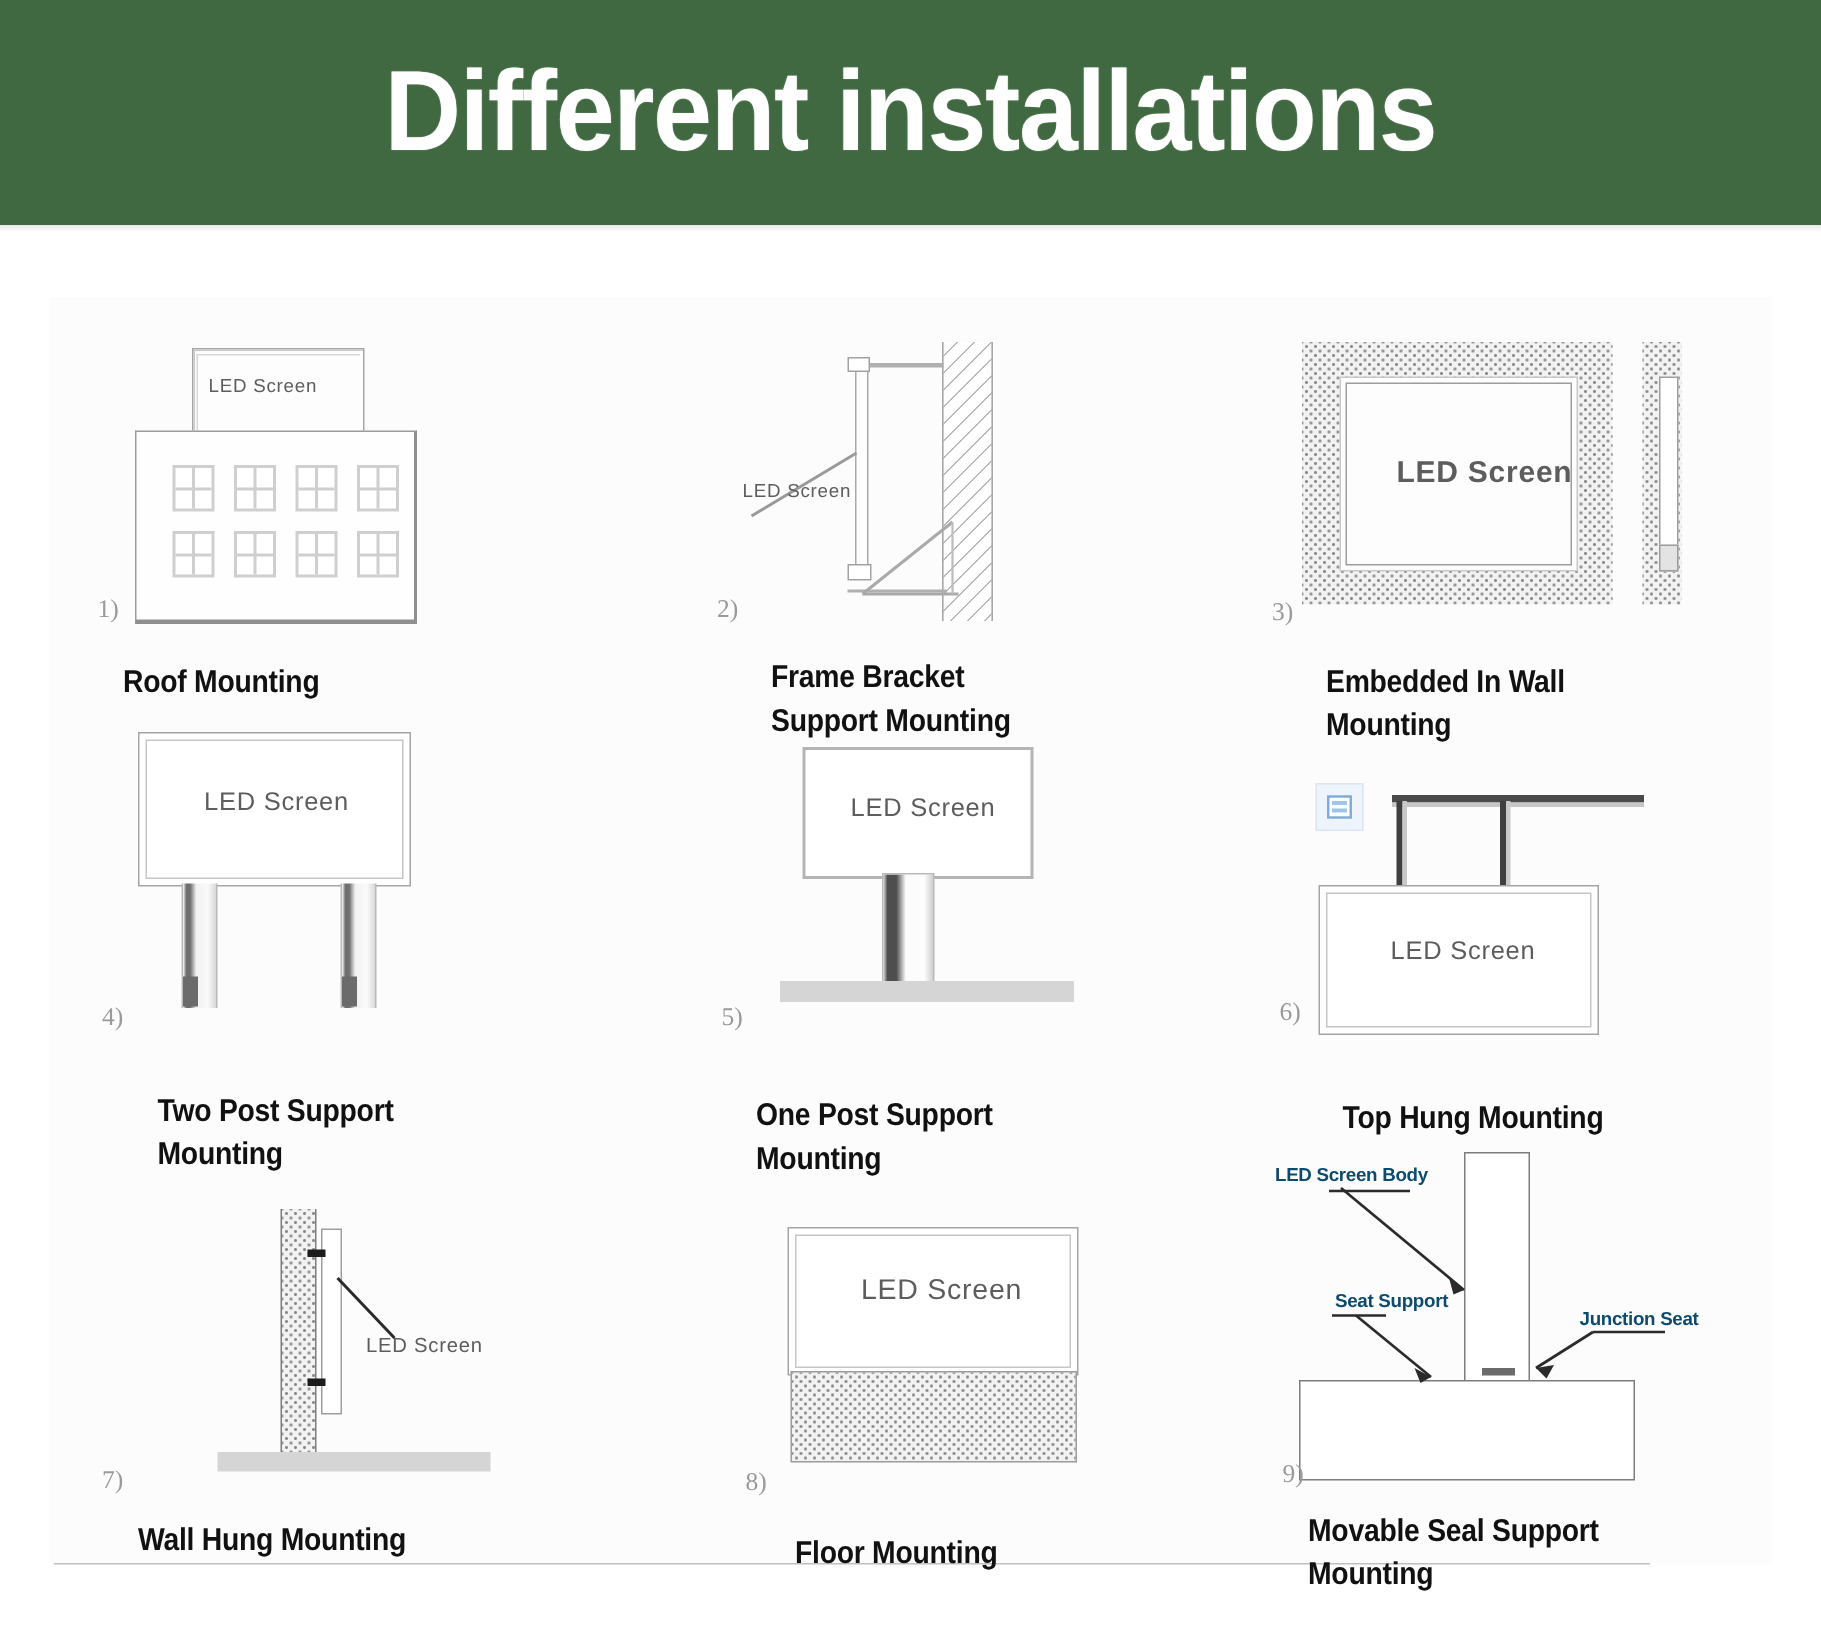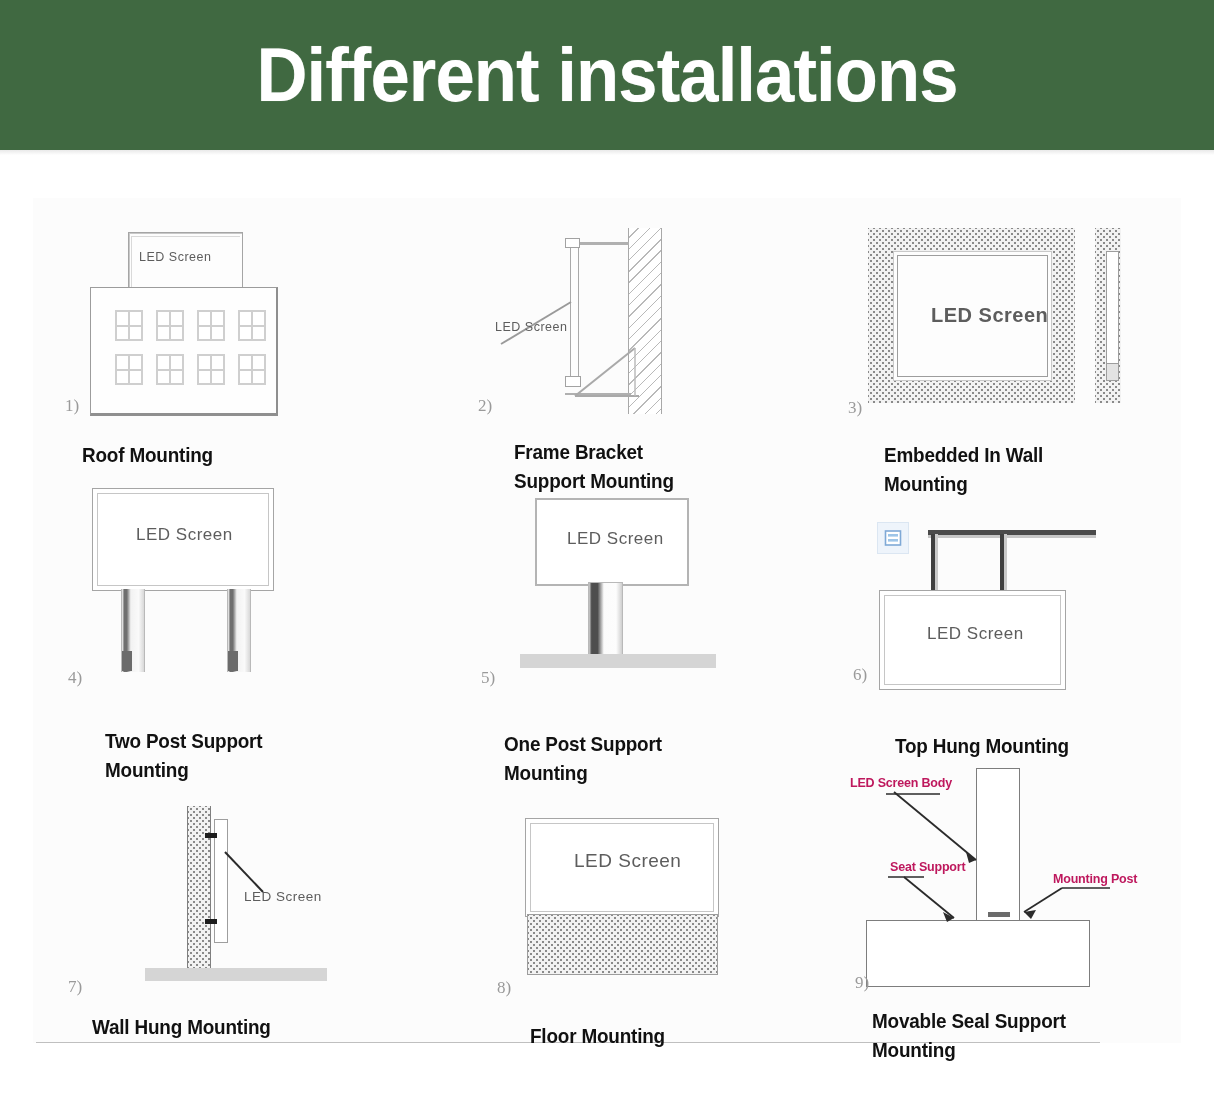--- a/index.html
+++ b/index.html
@@ -271,21 +271,21 @@
     position: absolute; left: 128px; top: 8px; width: 42px; height: 153px;
     border: 1px solid #7d7d7d; background: #ffffff;
   }
   #fig9-seat {
     position: absolute; left: 18px; top: 160px; width: 222px; height: 65px;
     border: 1px solid #7d7d7d; background: #ffffff;
   }
   #fig9-joint { left: 140px; top: 152px; width: 22px; height: 5px; background:#6b6b6b; }
   .ann {
     position: absolute; font-family: "Liberation Sans", sans-serif;
-    font-size: 12.5px; color: #be185d; font-weight: bold; white-space: nowrap;
+    font-size: 12.5px; color: #0c4a6e; font-weight: bold; white-space: nowrap;
     letter-spacing: -.2px;
   }
   #fig9-ann1 { left: 2px; top: 16px; }
   #fig9-ann2 { left: 42px; top: 100px; }
   #fig9-ann3 { left: 205px; top: 112px; }
 
   .svg-overlay { position: absolute; left: 0; top: 0; overflow: visible; }
 </style>
 </head>
 <body>
@@ -439,17 +439,17 @@
     <line x1="56" y1="117" x2="106" y2="158" stroke="#2b2b2b" stroke-width="1.8"></line>
     <polygon points="106,158 95,152 99,162" fill="#2b2b2b"></polygon>
 
     <line x1="214" y1="128" x2="262" y2="128" stroke="#2b2b2b" stroke-width="1.6"></line>
     <line x1="214" y1="128" x2="176" y2="152" stroke="#2b2b2b" stroke-width="1.8"></line>
     <polygon points="176,152 188,150 183,159" fill="#2b2b2b"></polygon>
   </svg>
 
   <div class="ann" id="fig9-ann1">LED Screen Body</div>
   <div class="ann" id="fig9-ann2">Seat Support</div>
-  <div class="ann" id="fig9-ann3">Mounting Post</div>
+  <div class="ann" id="fig9-ann3">Junction Seat</div>
 </div>
 <div class="num" style="left:855px;top:973px">9)</div>
 <div class="caption" style="left:872px;top:1006px;width:340px">Movable Seal Support
 Mounting</div>
 
 </body></html>

